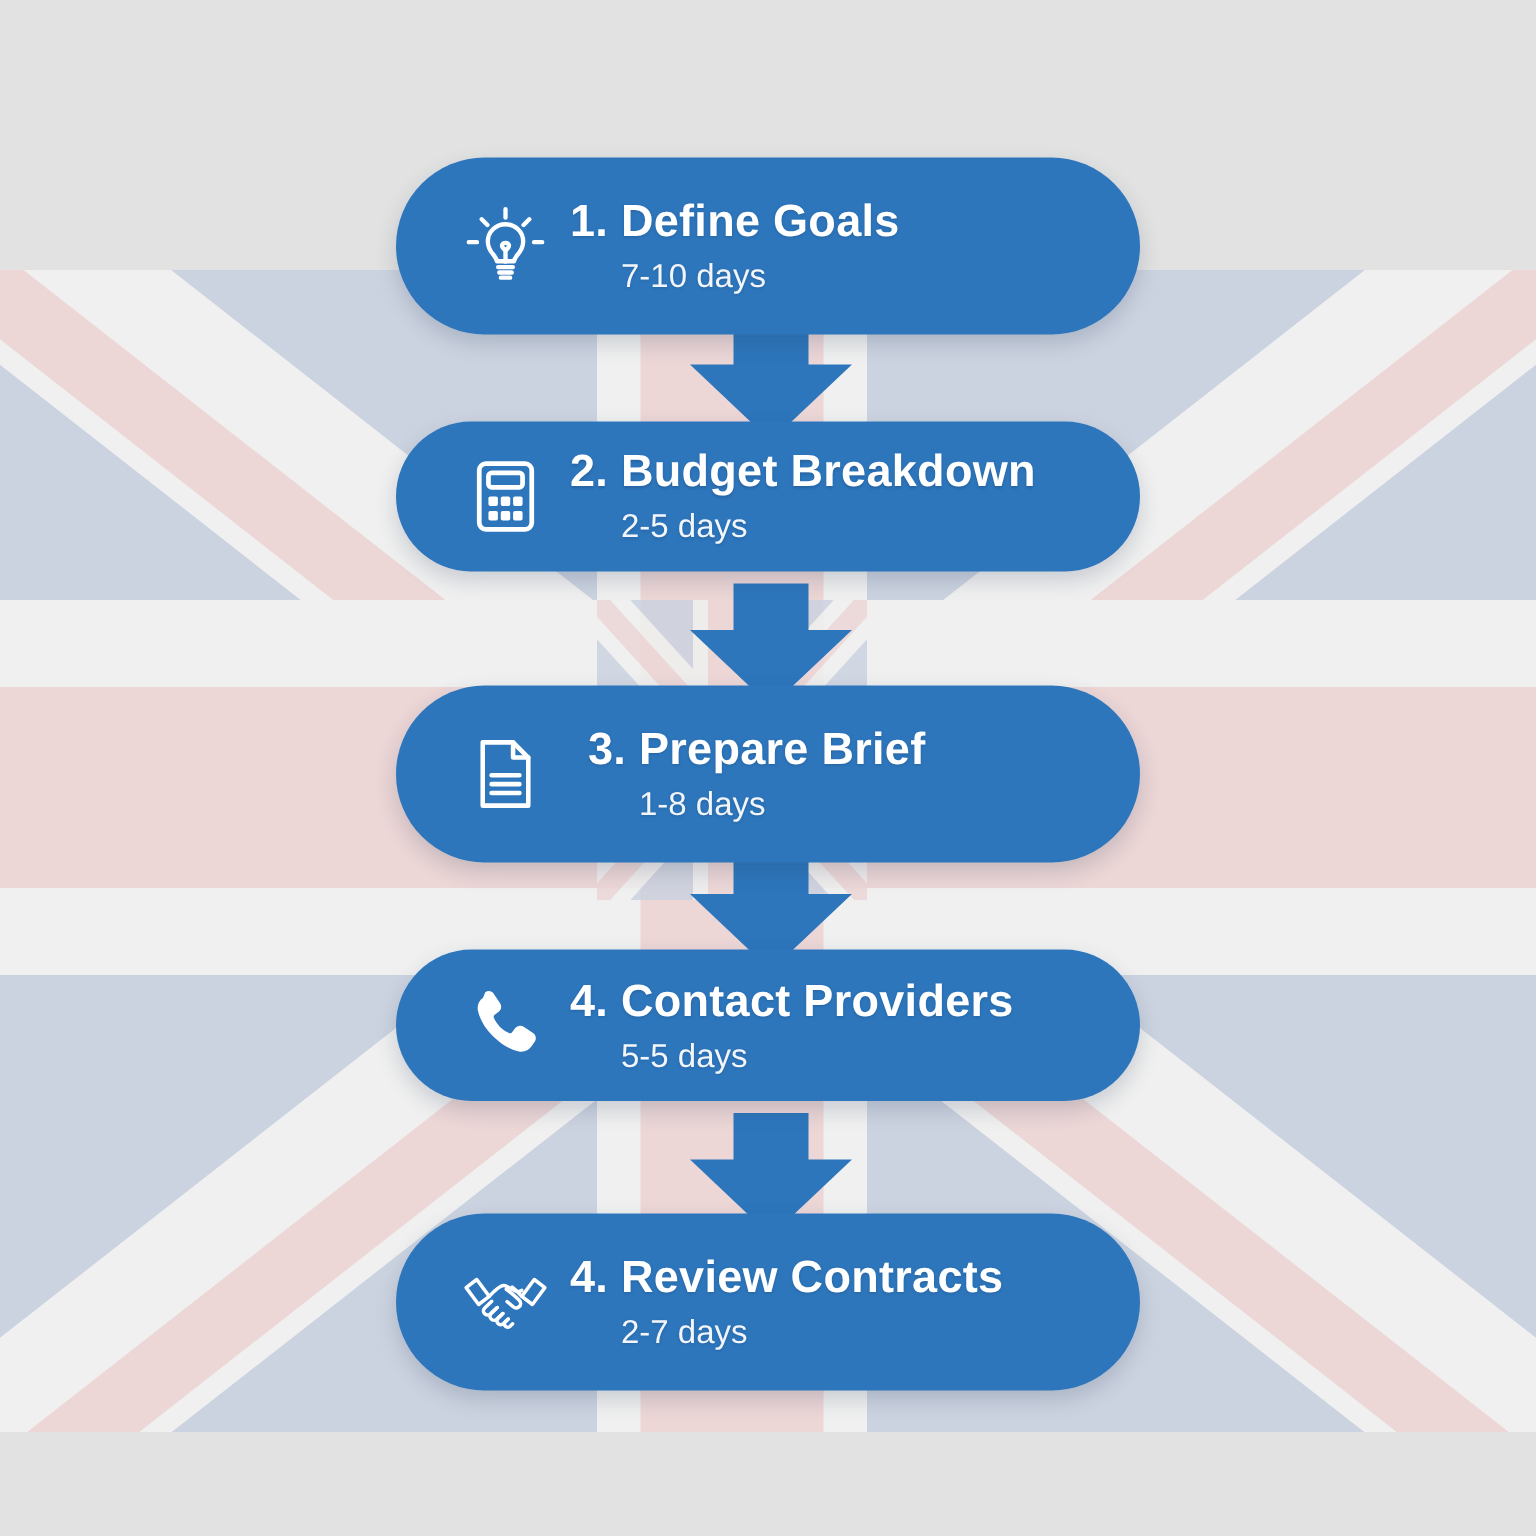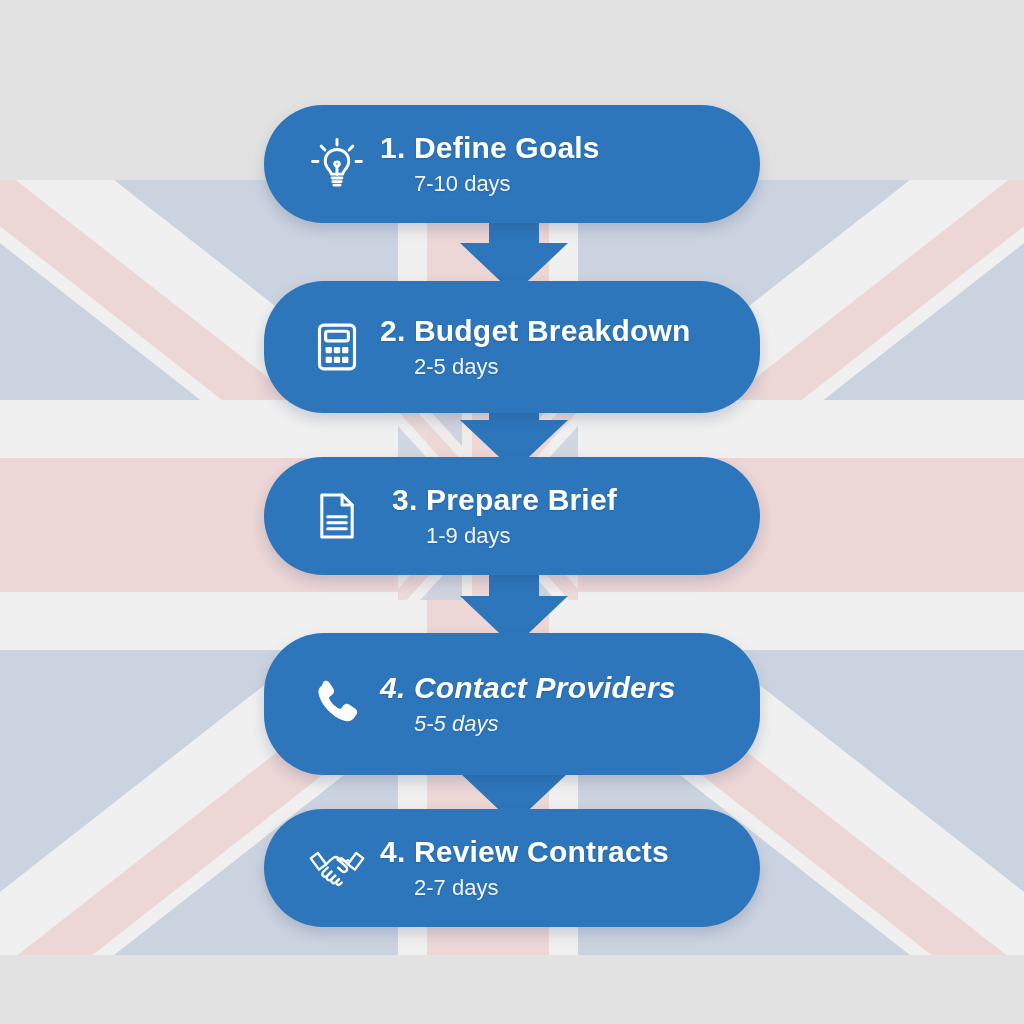--- a/index.html
+++ b/index.html
@@ -141,21 +141,21 @@
           <path d="M32 43.5v-7.2M32 36.3c0-2 -2.6-2.6 -2.6-4.4 0-1.3 1.2-2.2 2.6-2.2s2.6 .9 2.6 2.2c0 1.8 -2.6 2.4 -2.6 4.4z"></path>
           <path d="M32 5v6M14.5 12.3l4.2 4.2M49.5 12.3l-4.2 4.2M5 29.2h6M53 29.2h6"></path>
         </svg>
       </div>
       <div class="card-text">
         <span class="card-title">1. Define Goals</span>
         <span class="card-sub">7-10 days</span>
       </div>
     </div>
 
-    <div class="card" style="left:264px;top:281px;width:496px;height:132px;">
+    <div class="card" style="left:264px;top:281px;width:496px;height:100px;">
       <div class="card-icon">
         <svg width="56" height="56" viewBox="0 0 64 64" fill="none" stroke="#ffffff" stroke-width="3.6" stroke-linejoin="round">
           <rect x="12" y="7" width="40" height="50" rx="5"></rect>
           <rect x="19" y="14" width="26" height="11" rx="2.5"></rect>
           <g fill="#ffffff" stroke="none">
             <rect x="19" y="32" width="7.2" height="7.2" rx="1.4"></rect>
             <rect x="28.4" y="32" width="7.2" height="7.2" rx="1.4"></rect>
             <rect x="37.8" y="32" width="7.2" height="7.2" rx="1.4"></rect>
             <rect x="19" y="43" width="7.2" height="7.2" rx="1.4"></rect>
             <rect x="28.4" y="43" width="7.2" height="7.2" rx="1.4"></rect>
@@ -172,25 +172,25 @@
     <div class="card" style="left:264px;top:457px;width:496px;height:118px;gap:12px;">
       <div class="card-icon">
         <svg width="54" height="56" viewBox="0 0 64 64" fill="none" stroke="#ffffff" stroke-width="3.6" stroke-linecap="round" stroke-linejoin="round">
           <path d="M14 7h24l12 12v38H14z"></path>
           <path d="M38 7v12h12"></path>
           <path d="M21 33h22M21 40h22M21 47h22"></path>
         </svg>
       </div>
       <div class="card-text">
         <span class="card-title">3. Prepare Brief</span>
-        <span class="card-sub">1-9 days</span>
-      </div>
-    </div>
-
-    <div class="card" style="left:264px;top:633px;width:496px;height:142px;font-style:italic;">
+        <span class="card-sub">1-8 days</span>
+      </div>
+    </div>
+
+    <div class="card" style="left:264px;top:633px;width:496px;height:101px;">
       <div class="card-icon">
         <svg width="54" height="54" viewBox="0 0 64 64">
           <path fill="#ffffff" d="M19.6 7.5c2.4-1.6 5.4-1 7 1.4l5.1 7.6c1.5 2.3 1 5.3-1.2 7l-3.4 2.6c-.7.6-.9 1.5-.5 2.3 1 2.2 2.6 4.9 5 7.4 2.5 2.4 5.2 4 7.4 5 .8.4 1.7.2 2.3-.5l2.6-3.4c1.7-2.2 4.7-2.7 7-1.2l7.6 5.1c2.4 1.6 3 4.6 1.4 7l-2.6 3.8c-2.3 3.4-6.4 5.1-10.4 4.2-6.4-1.4-14-5.3-21-12.3-7-7-10.9-14.6-12.3-21-.9-4 .8-8.1 4.2-10.4z" transform="translate(-3 -2) scale(0.97)"></path>
         </svg>
       </div>
       <div class="card-text">
         <span class="card-title">4. Contact Providers</span>
         <span class="card-sub">5-5 days</span>
       </div>
     </div>

